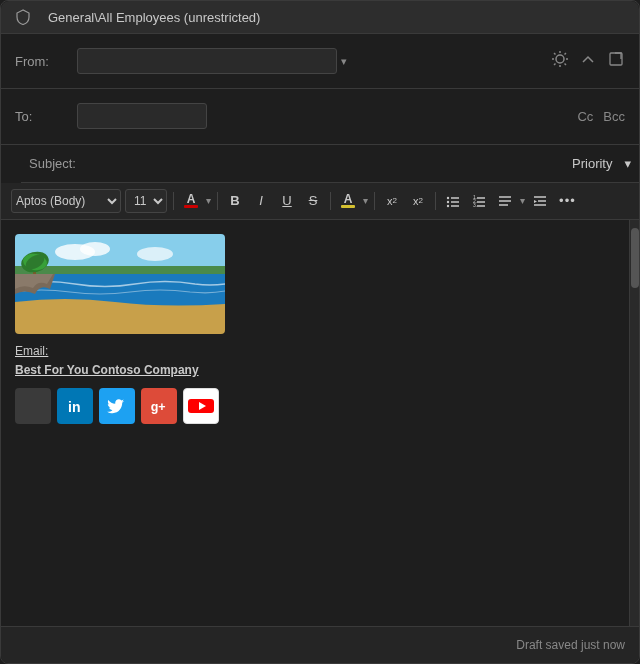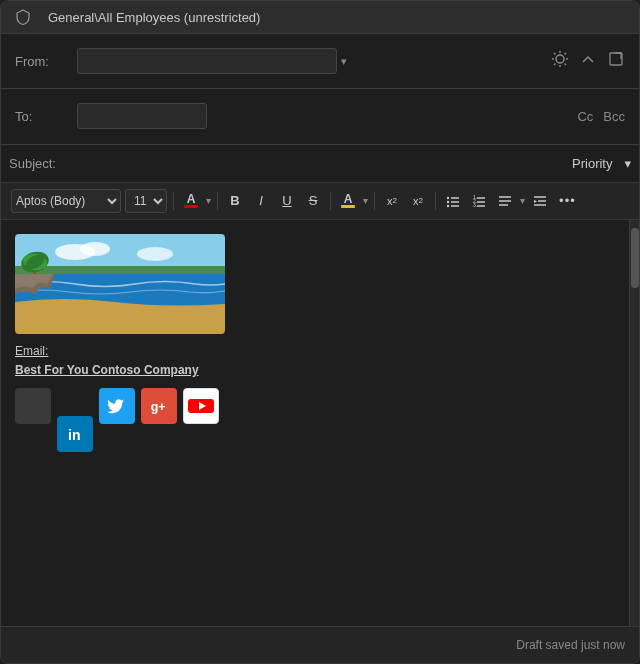--- a/index.html
+++ b/index.html
@@ -99,20 +99,21 @@
     .cc-bcc span {
       cursor: pointer;
     }
 
     .subject-row {
       display: flex;
       align-items: center;
       padding: 6px 8px;
       border-bottom: 1px solid #3a3a3a;
       min-height: 38px;
+      margin-left: 20px;
     }
     .subject-label {
       color: #999;
       font-size: 13px;
       width: 62px;
       flex-shrink: 0;
     }
     .subject-input {
       flex: 1;
       background: transparent;
@@ -267,21 +268,21 @@
       height: 36px;
       border-radius: 4px;
       display: flex;
       align-items: center;
       justify-content: center;
       font-size: 16px;
       font-weight: bold;
       cursor: pointer;
     }
     .social-blank { background: #3a3a3a; }
-    .social-linkedin { background: #0077b5; color: white; margin-top: 28px; }
+    .social-linkedin { background: #0077b5; color: white; }
     .social-twitter { background: #1da1f2; color: white; }
     .social-gplus { background: #dd4b39; color: white; }
     .social-youtube { background: #fff; border: 1px solid #ddd; }
     .youtube-inner {
       background: #ff0000;
       border-radius: 3px;
       padding: 1px 4px;
       display: flex;
       align-items: center;
       justify-content: center;

